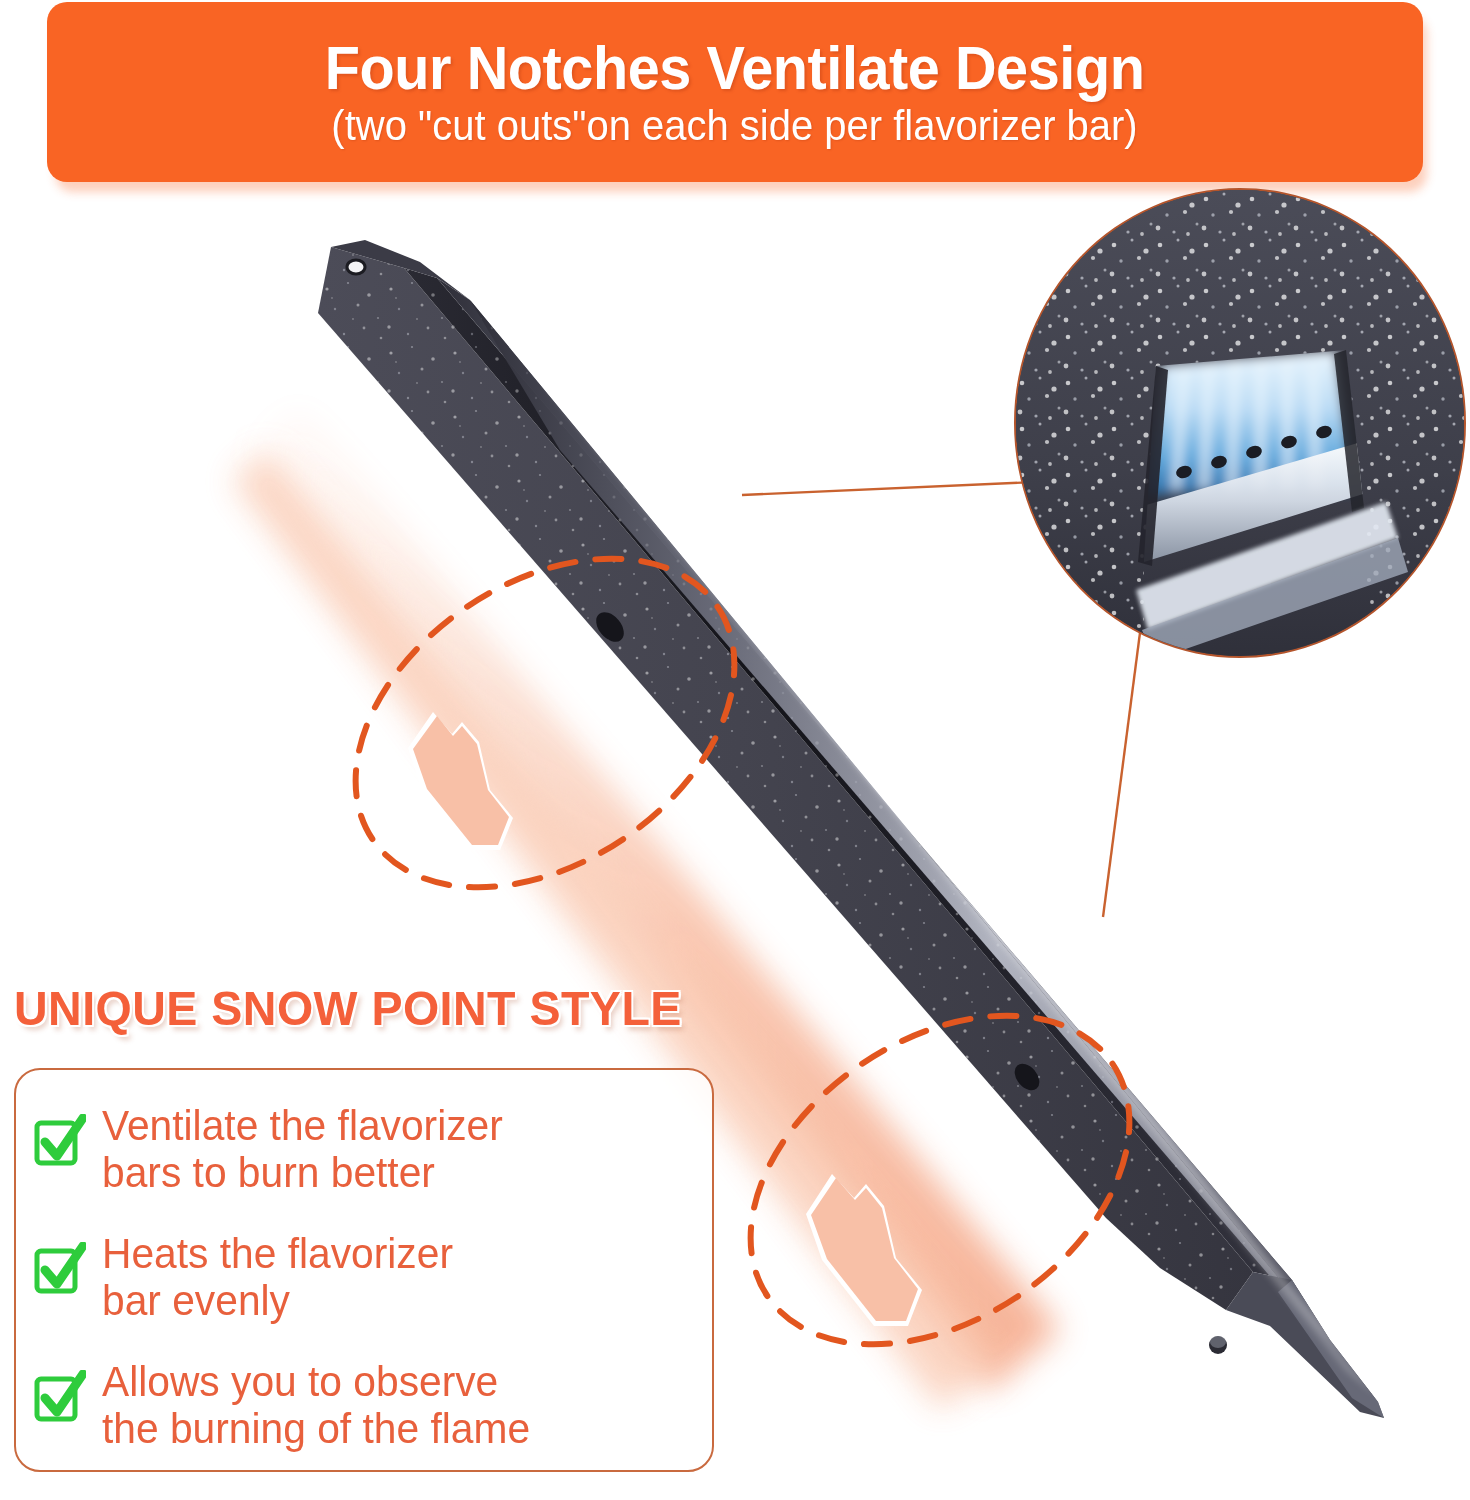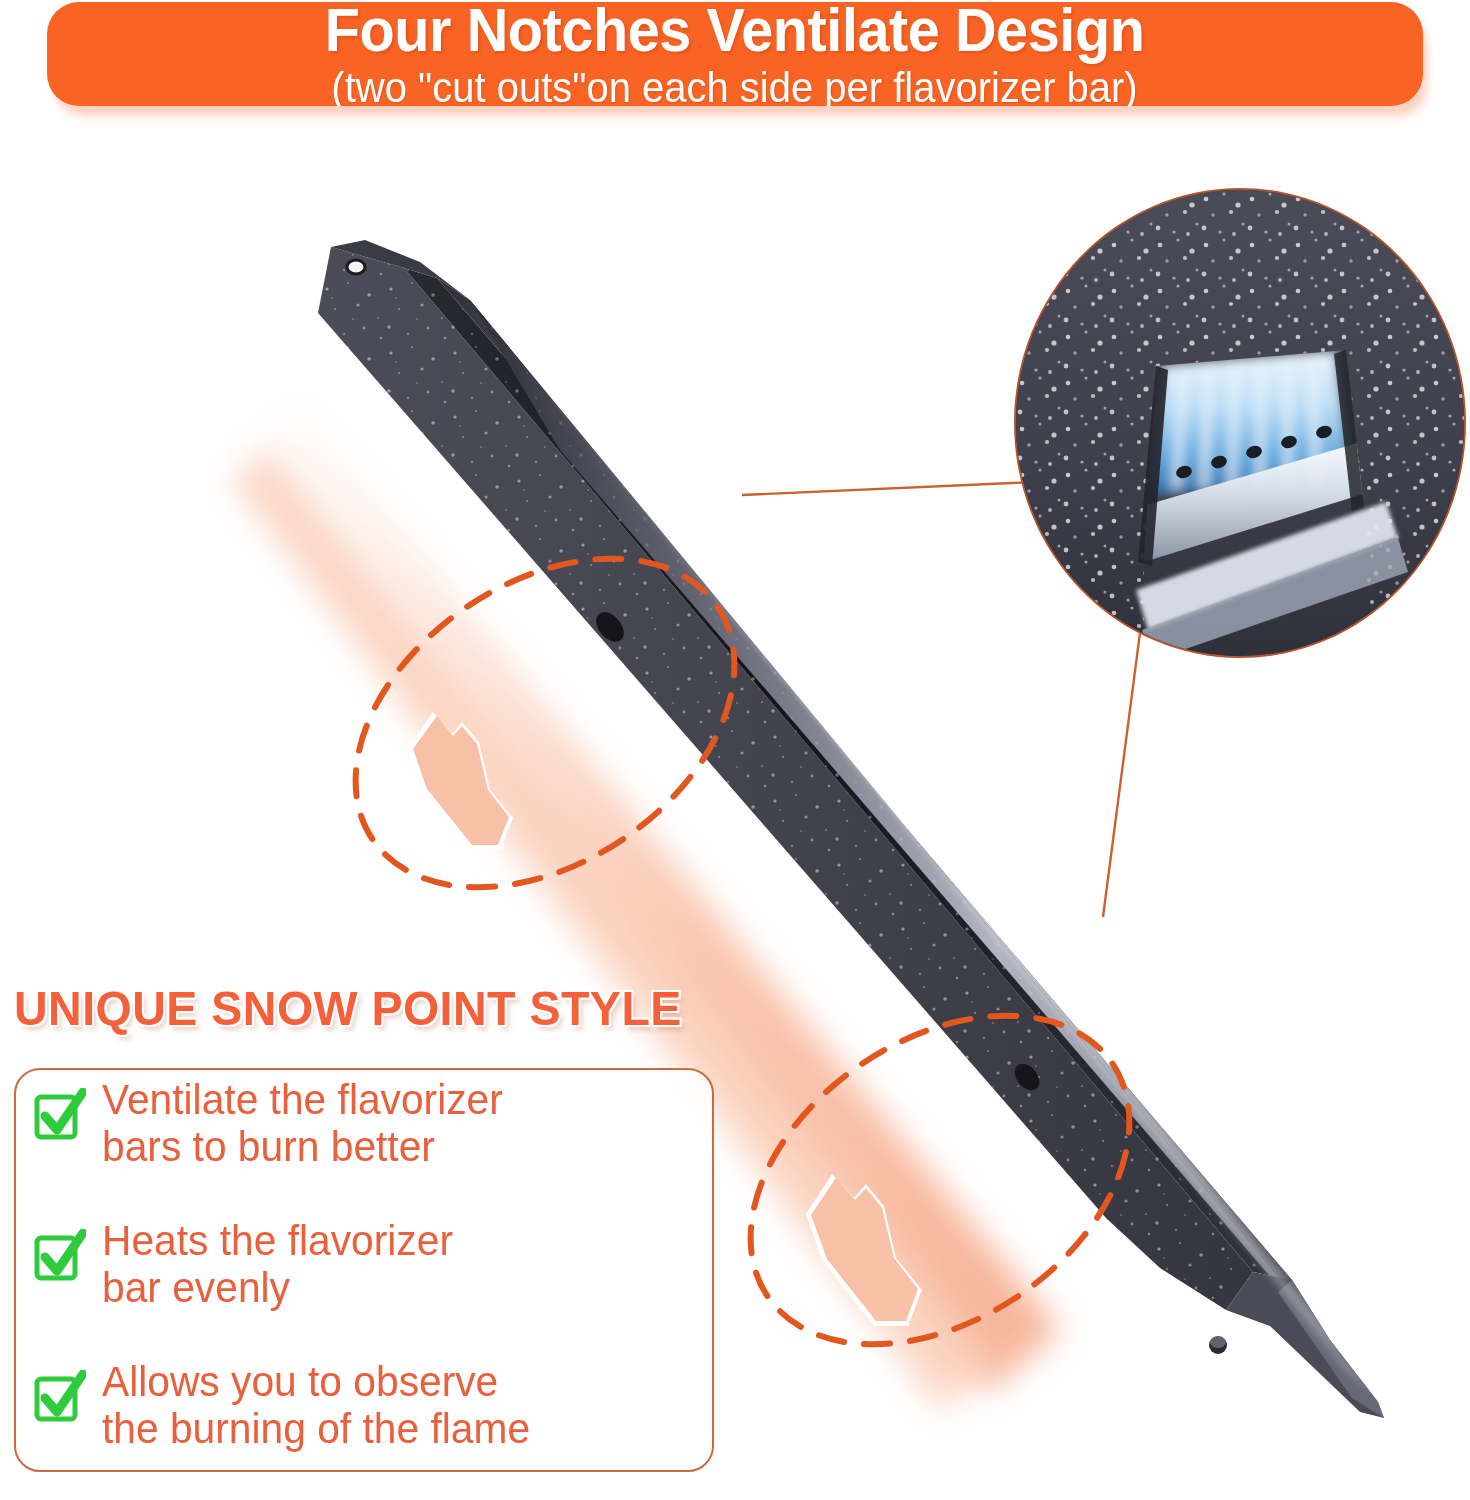--- a/index.html
+++ b/index.html
@@ -8,23 +8,23 @@
     background:#ffffff;
     font-family:"Liberation Sans", sans-serif;
     overflow:hidden;
     position:relative;
   }
 
   
   #header-banner{
     position:absolute;
     left:47px; top:2px;
-    width:1376px; height:104px;
+    width:1376px; height:180px;
     background:#F96424;
-    border-radius:32px;
+    border-radius:20px;
     box-shadow:6px 12px 10px -2px rgba(249,100,36,0.30);
     display:flex;
     flex-direction:column;
     align-items:center;
     justify-content:center;
     overflow:hidden;
   }
   #banner-title{
     color:#ffffff;
     font-size:62px;
@@ -86,21 +86,21 @@
 
   
   #benefits-box{
     position:absolute;
     left:14px; top:1068px;
     width:700px; height:404px;
     border:2px solid #C96A3F;
     border-radius:26px;
     box-sizing:border-box;
     background:rgba(255,255,255,0.85);
-    padding:6px 18px 18px 18px;
+    padding:32px 18px 18px 18px;
     display:flex;
     flex-direction:column;
     justify-content:space-between;
   }
   .benefit-row{
     display:flex;
     align-items:flex-start;
     gap:16px;
   }
   .check-icon{

